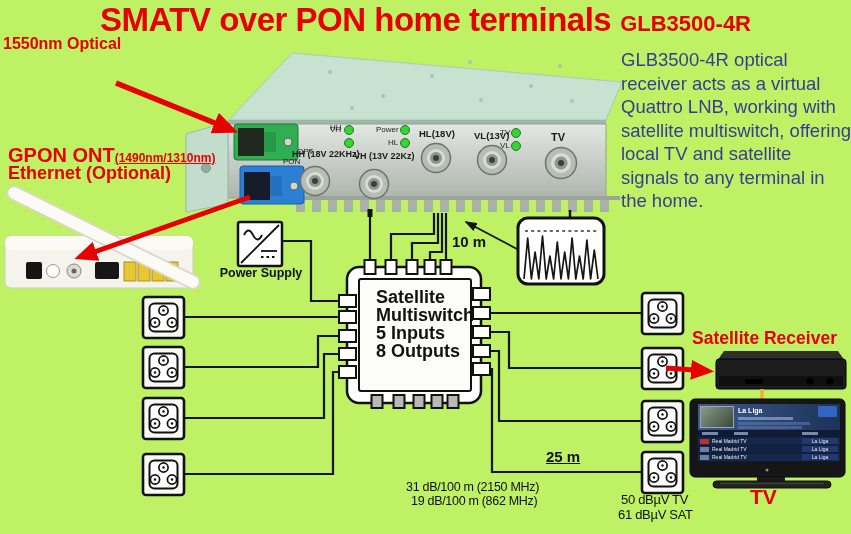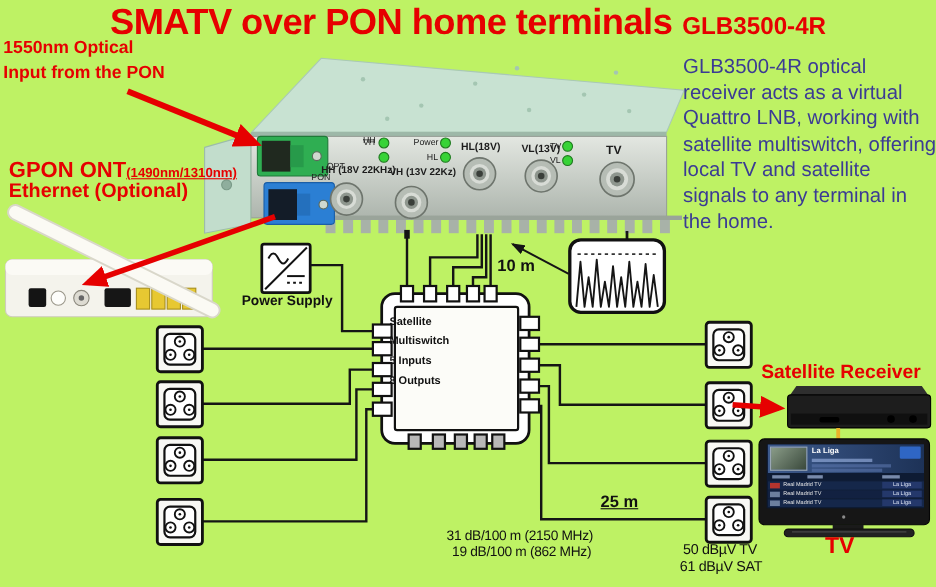--- a/index.html
+++ b/index.html
@@ -15,21 +15,21 @@
   .gpon-big{font-size:20px;}
   .gpon-small{font-size:12px;text-decoration:underline;}
   .gpon-eth{font-size:18px;}
   .desc{left:621px;top:48px;width:233px;font-size:18.5px;line-height:23.5px;
         color:#3b3b94;white-space:normal;}
   .panel-tiny{font-size:8px;color:#222;text-align:right;}
   .conn-lbl{font-size:9px;font-weight:bold;color:#1c1c1c;}
   .conn-lbl2{font-size:9.5px;font-weight:bold;color:#1c1c1c;}
   .conn-tv{font-size:11px;font-weight:bold;color:#1c1c1c;}
   .ps-lbl{left:213px;top:267px;width:96px;text-align:center;font-size:12.5px;font-weight:bold;color:#111;}
-  .ms-line{position:absolute;left:354px;font-size:10px;font-weight:bold;color:#111;}
+  .ms-line{position:absolute;left:376px;font-size:18px;font-weight:bold;color:#111;}
   .meas{font-size:15px;font-weight:bold;color:#111;}
   .att{font-size:12.5px;color:#111;letter-spacing:-0.3px;}
   .sat-lbl{left:692px;top:329px;font-size:17.5px;}
   .tv-lbl{left:750px;top:485px;font-size:21px;}
   
   .epg{position:absolute;left:698px;top:404px;width:142px;height:58px;overflow:hidden;
        background:linear-gradient(#1c2f55,#0d1a31);}
   .epg *{position:absolute;}
   .epg-hero{left:0;top:0;width:142px;height:26px;background:linear-gradient(90deg,#3d5a8c,#1d3257);}
   .epg-thumb{left:2px;top:2px;width:34px;height:22px;background:linear-gradient(135deg,#8a9c88,#39483b);border:1px solid #9aa7b5;box-sizing:border-box;}
@@ -293,21 +293,20 @@
       <line x1="250" y1="197" x2="80" y2="257" stroke-width="5" marker-end="url(#ared)"></line>
       <line x1="666" y1="368" x2="708" y2="371" stroke-width="5" marker-end="url(#ared)"></line>
     </g>
   </svg>
 
   <div class="t title-wrap">
     <span class="red title-main">SMATV over PON home terminals</span><span class="red title-model">GLB3500-4R</span>
   </div>
 
   <div class="t red lbl-1550" style="left:3px;top:35px;">1550nm Optical</div>
-  <div class="t red lbl-1550" style="left:3px;top:58px;">Input from the PON</div>
 
   <div class="t" style="left:8px;top:144px;">
     <span class="red gpon-big">GPON ONT</span><span class="red gpon-small">(1490nm/1310nm)</span>
   </div>
   <div class="t red gpon-eth" style="left:8px;top:164px;">Ethernet (Optional)</div>
 
   <div class="t desc">GLB3500-4R optical receiver acts as a virtual Quattro LNB, working with satellite multiswitch, offering local TV and satellite signals to any terminal in the home.</div>
 
   <div class="t panel-tiny" style="left:297px;top:148px;">OPT</div>
   <div class="t panel-tiny" style="left:283px;top:158px;">PON</div>

